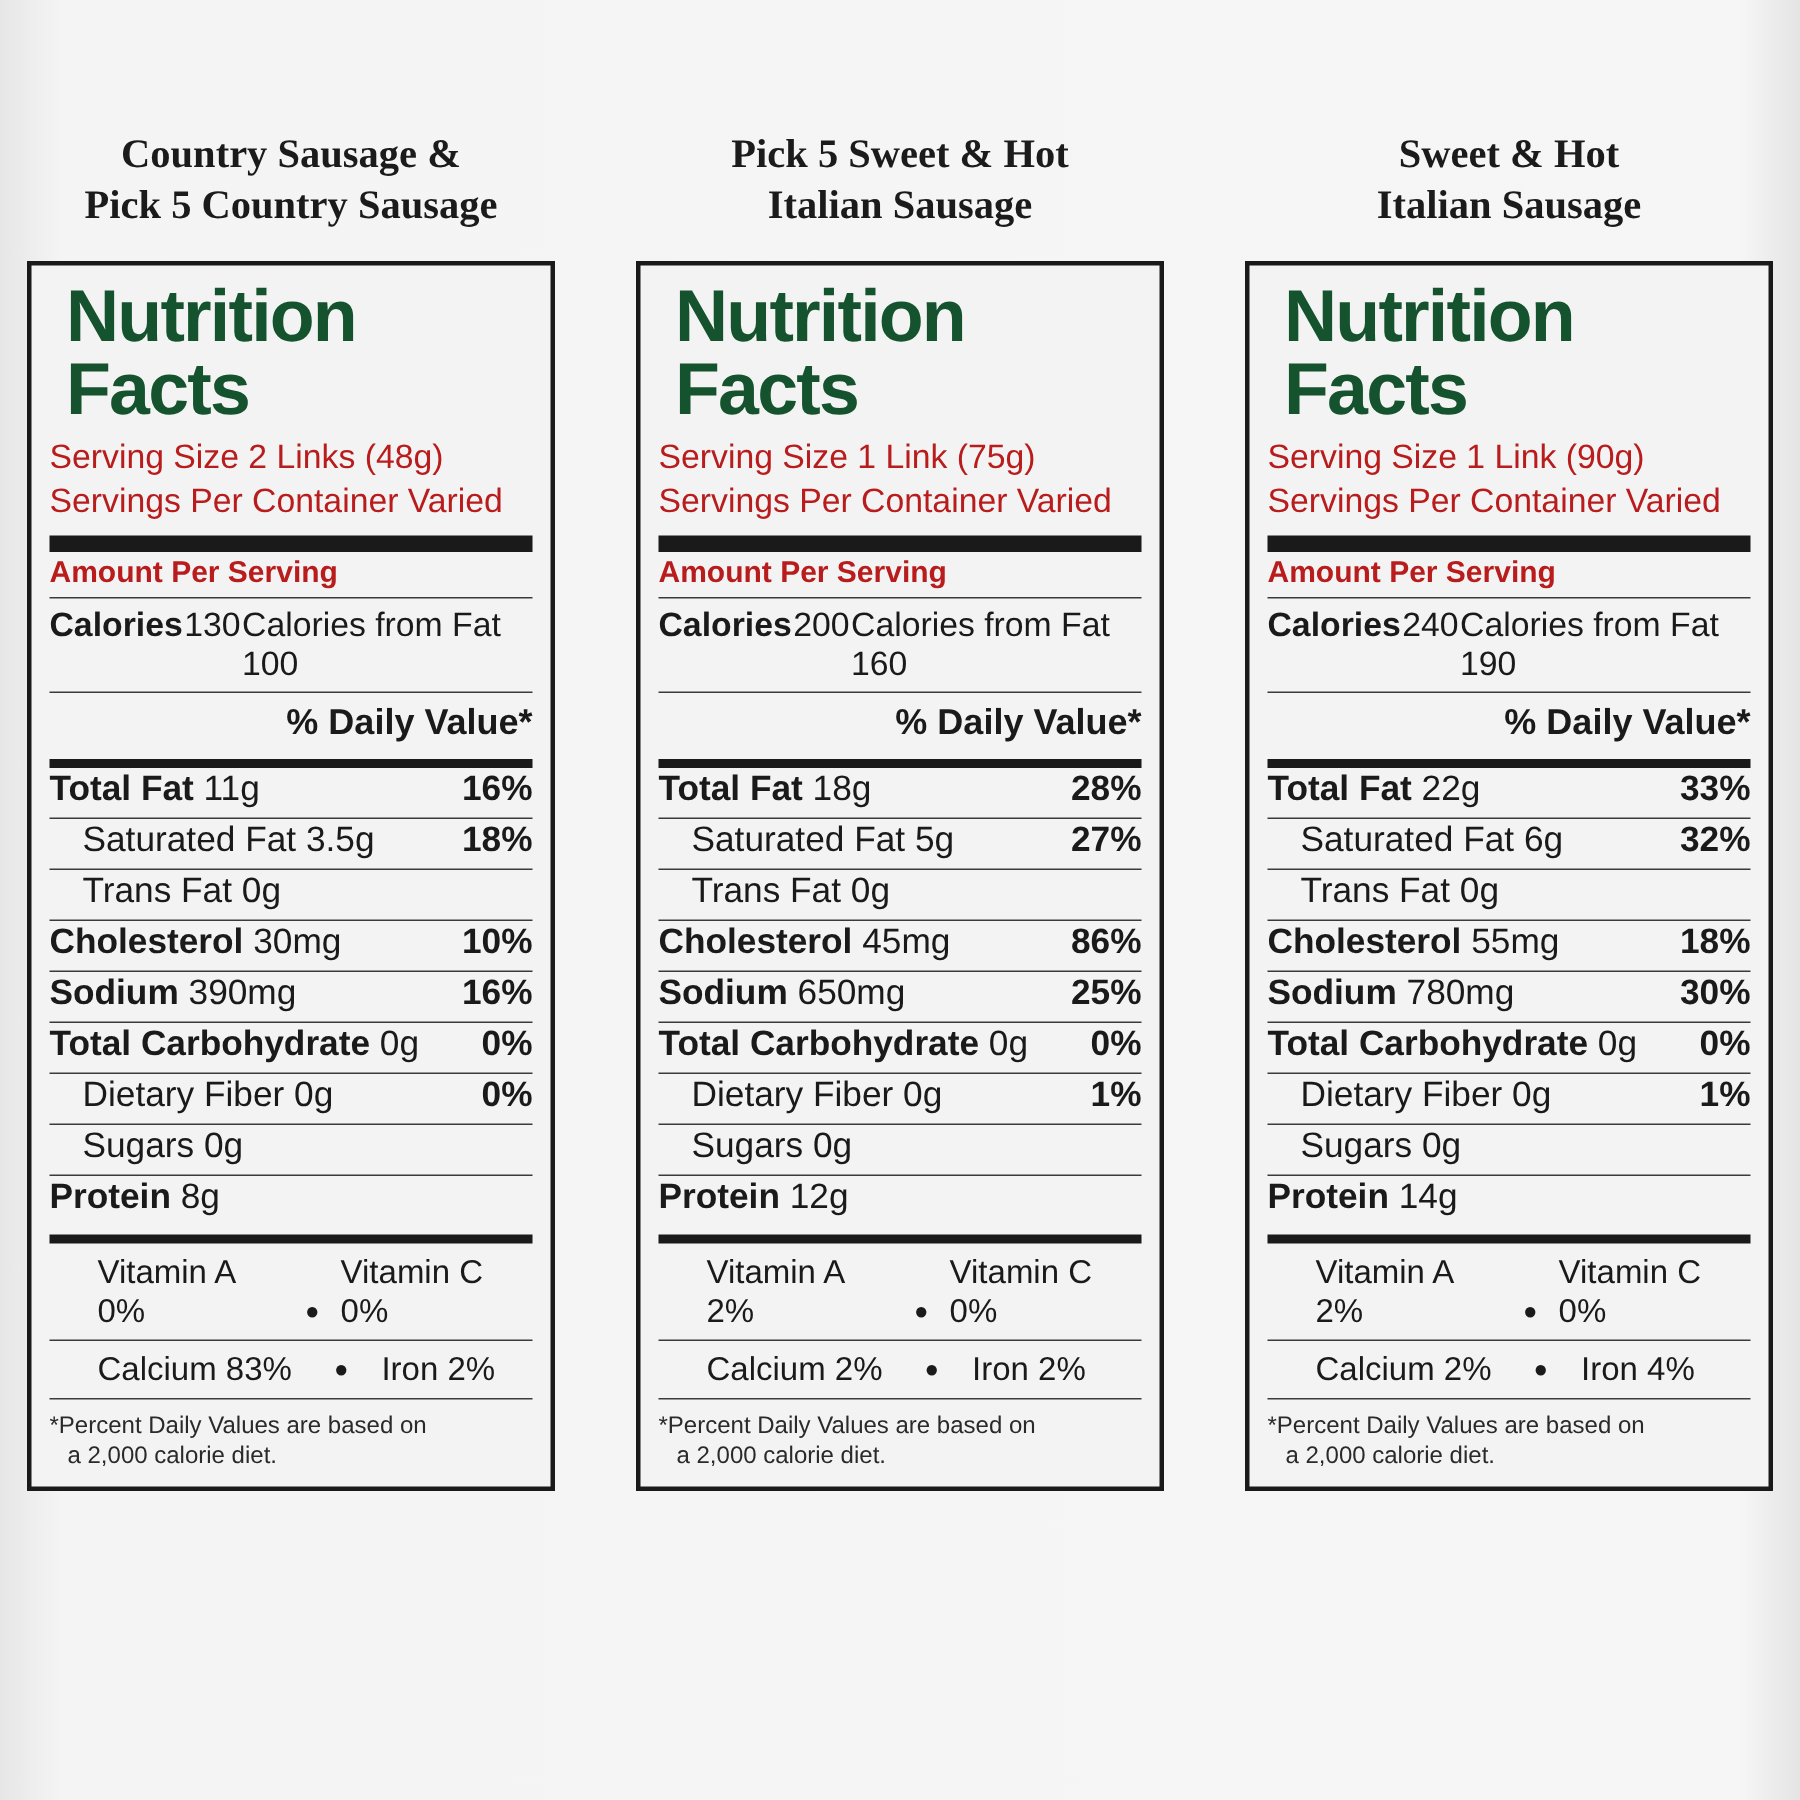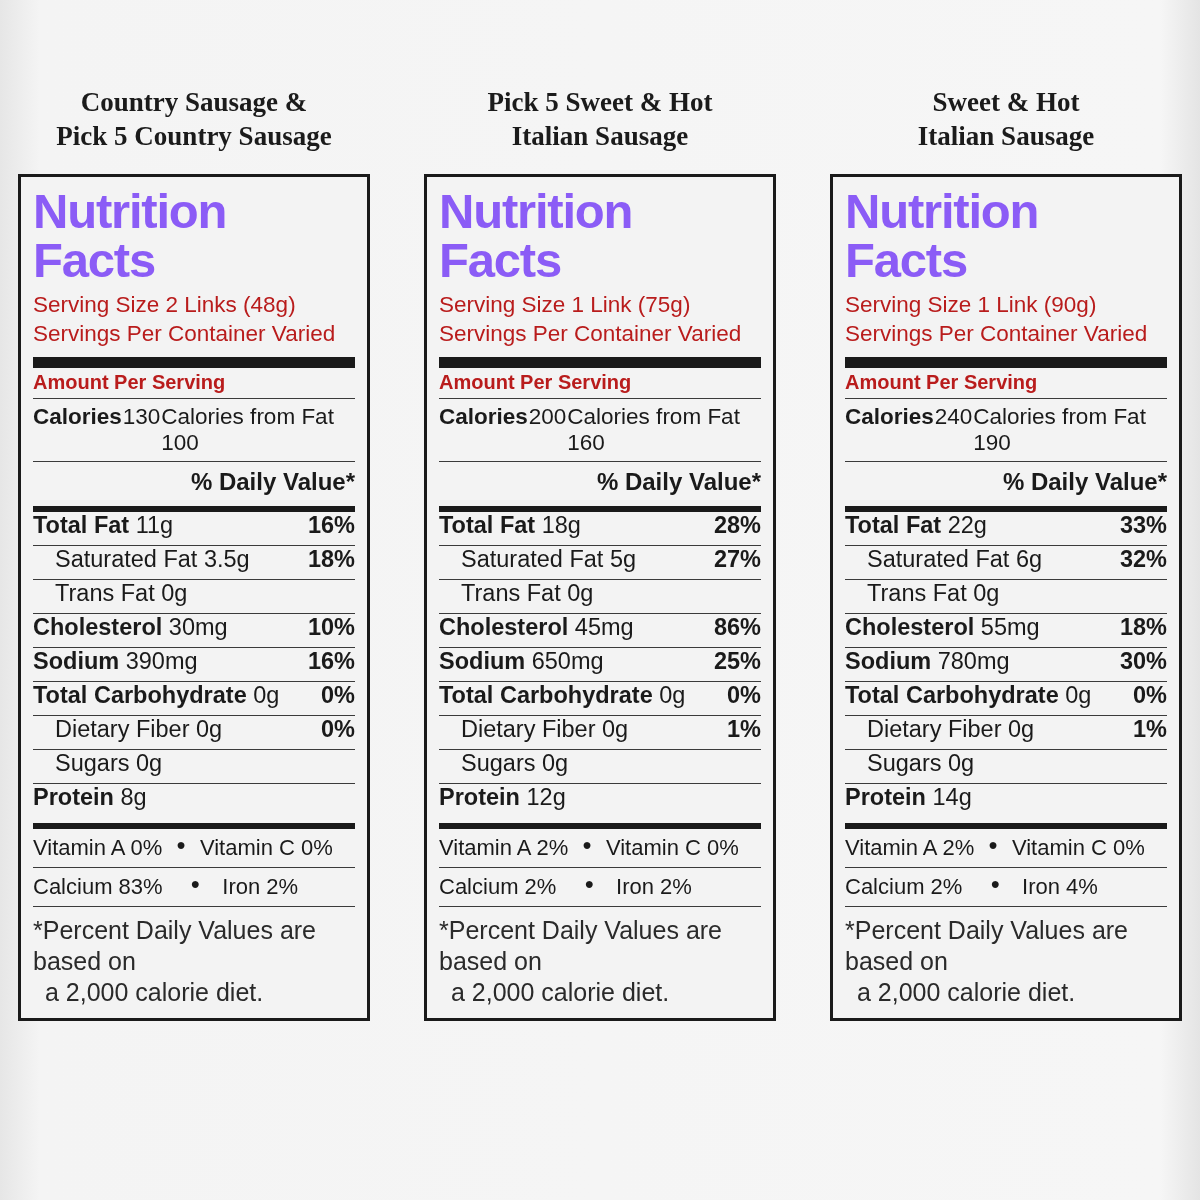--- a/index.html
+++ b/index.html
@@ -52,22 +52,22 @@
     border: 3px solid #1a1a1a;
     background: #f3f3f3;
     padding: 6px 12px 10px 12px;
   }
   .nf-title {
     font-family: "Liberation Sans", sans-serif;
     font-weight: bold;
     font-size: 49px;
     line-height: 1.0;
     letter-spacing: -1.2px;
-    margin: 4px 0 6px 0;
-    color: #8b5cf6;
+    margin: 4px 0 6px 11px;
+    color: #14532d;
   }
   .serving {
     font-size: 22.5px;
     line-height: 1.28;
     color: #b91c1c;
   }
   .rule-thick {
     border-top: 11px solid #1a1a1a;
     margin: 8px 0 0 0;
   }
@@ -106,26 +106,27 @@
     padding: 0 0 6px 0;
   }
   .row .lbl { white-space: nowrap; }
   .row .lbl b { font-weight: bold; }
   .row .val { font-weight: bold; white-space: nowrap; }
   .indent { padding-left: 22px; }
   .vit {
     font-size: 22px;
     padding: 6px 0 6px 0;
     display: flex;
-    align-items: center;
+    align-items: flex-end;
+    margin-left: 32px;
   }
   .vit .sep { padding: 0 14px; font-size: 16px; position: relative; top: -3px; }
   .vit .sep2 { padding: 0 22px 0 28px; font-size: 16px; position: relative; top: -3px; }
   .footnote {
-    font-size: 25px;
+    font-size: 16px;
     line-height: 1.25;
     padding-top: 8px;
     color: #2a2a2a;
   }
   .footnote .ln2 { padding-left: 12px; }
 </style>
 </head>
 <body>
 
 <div class="page">

